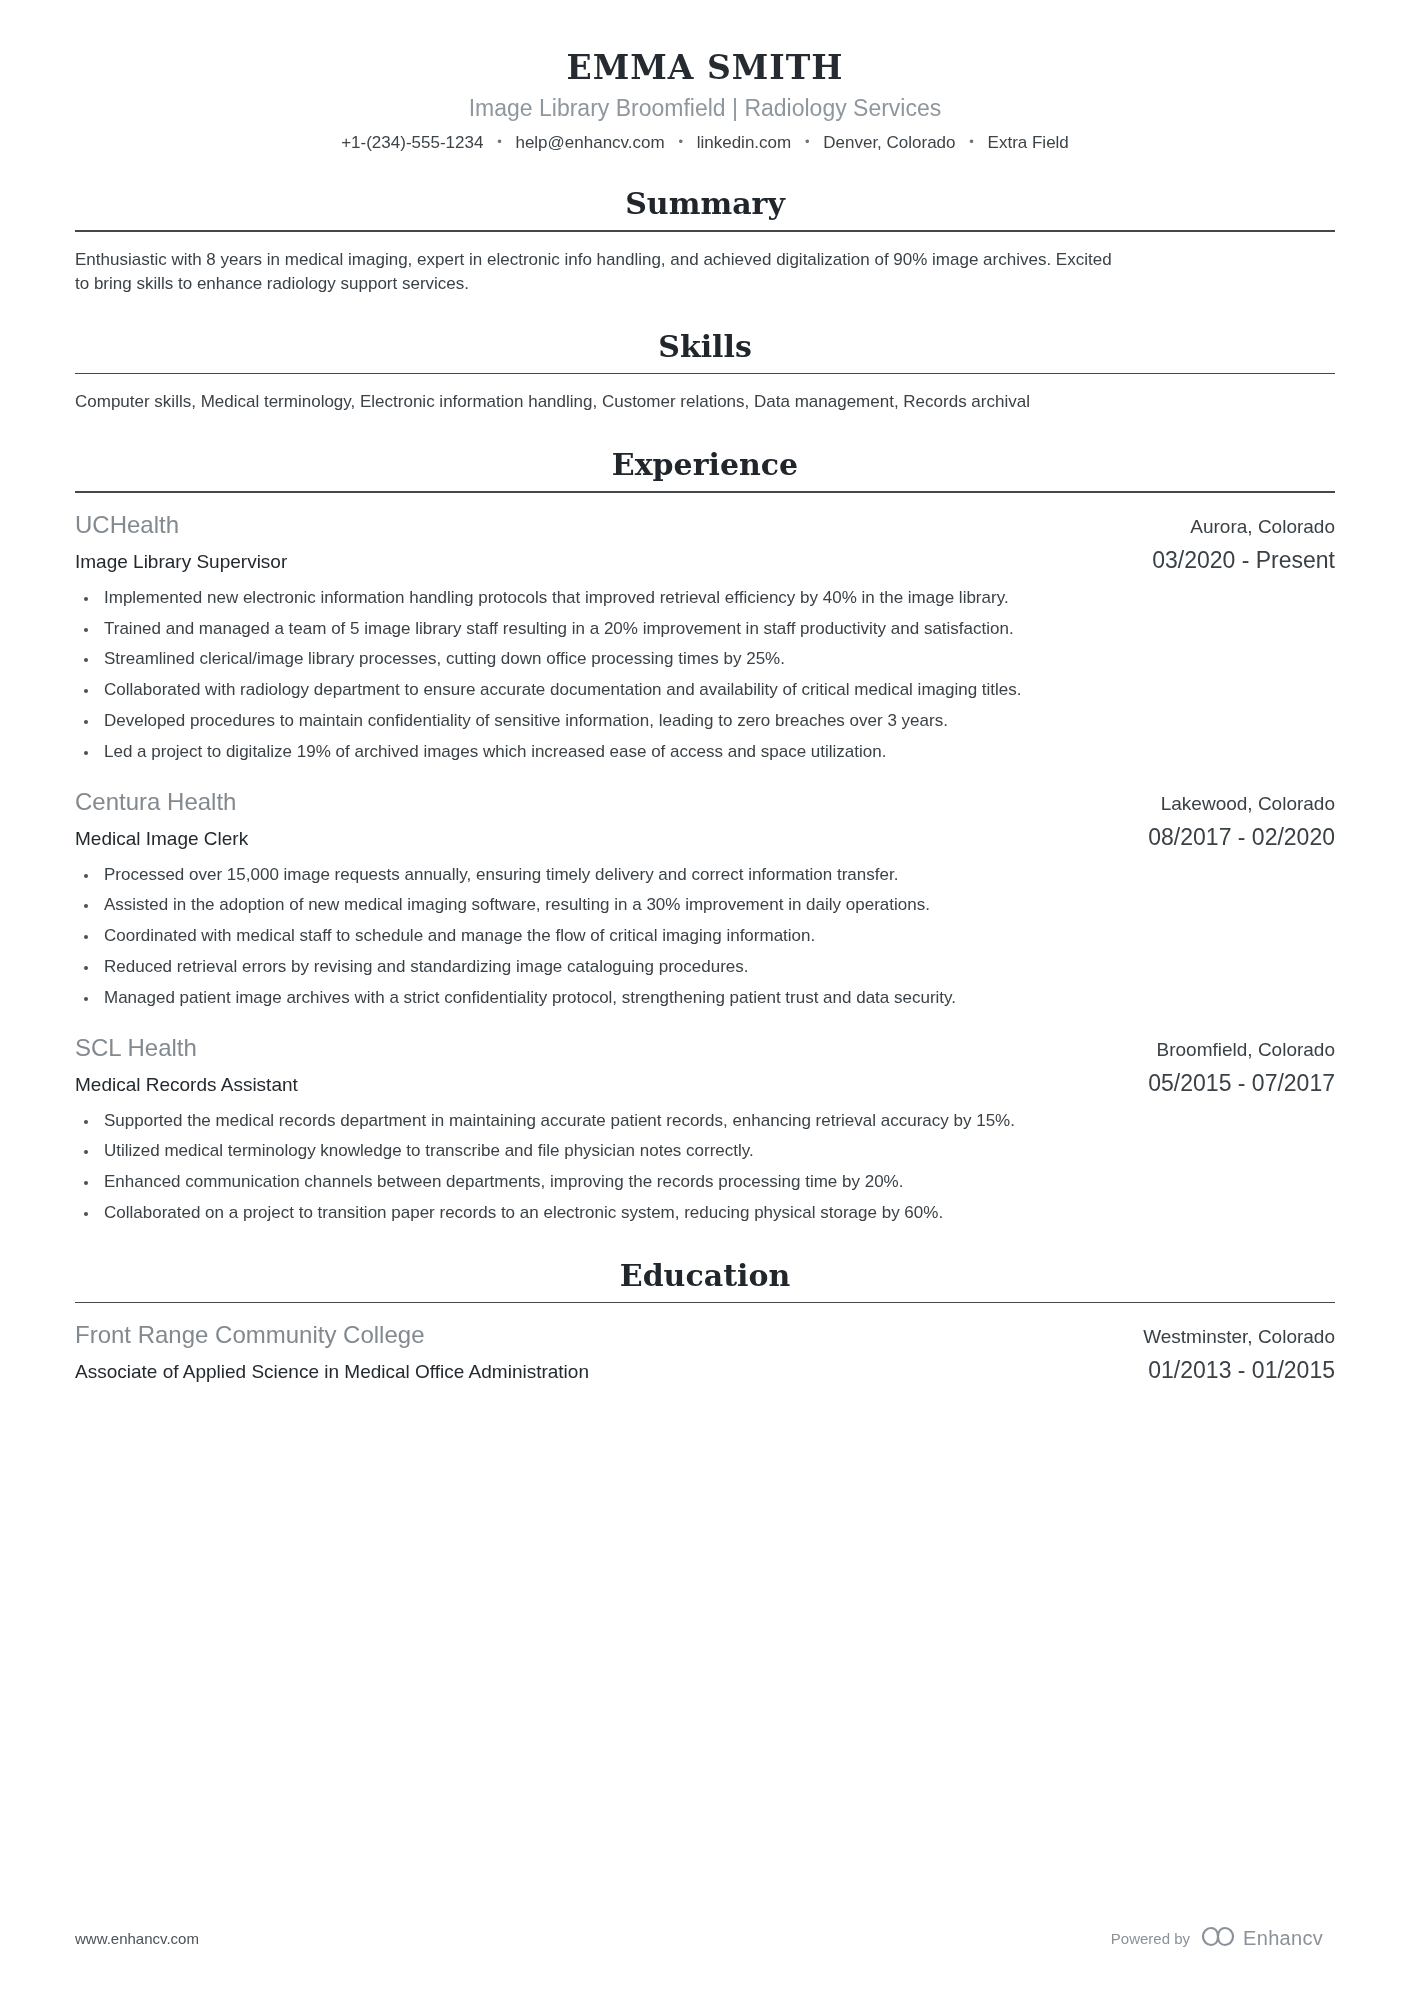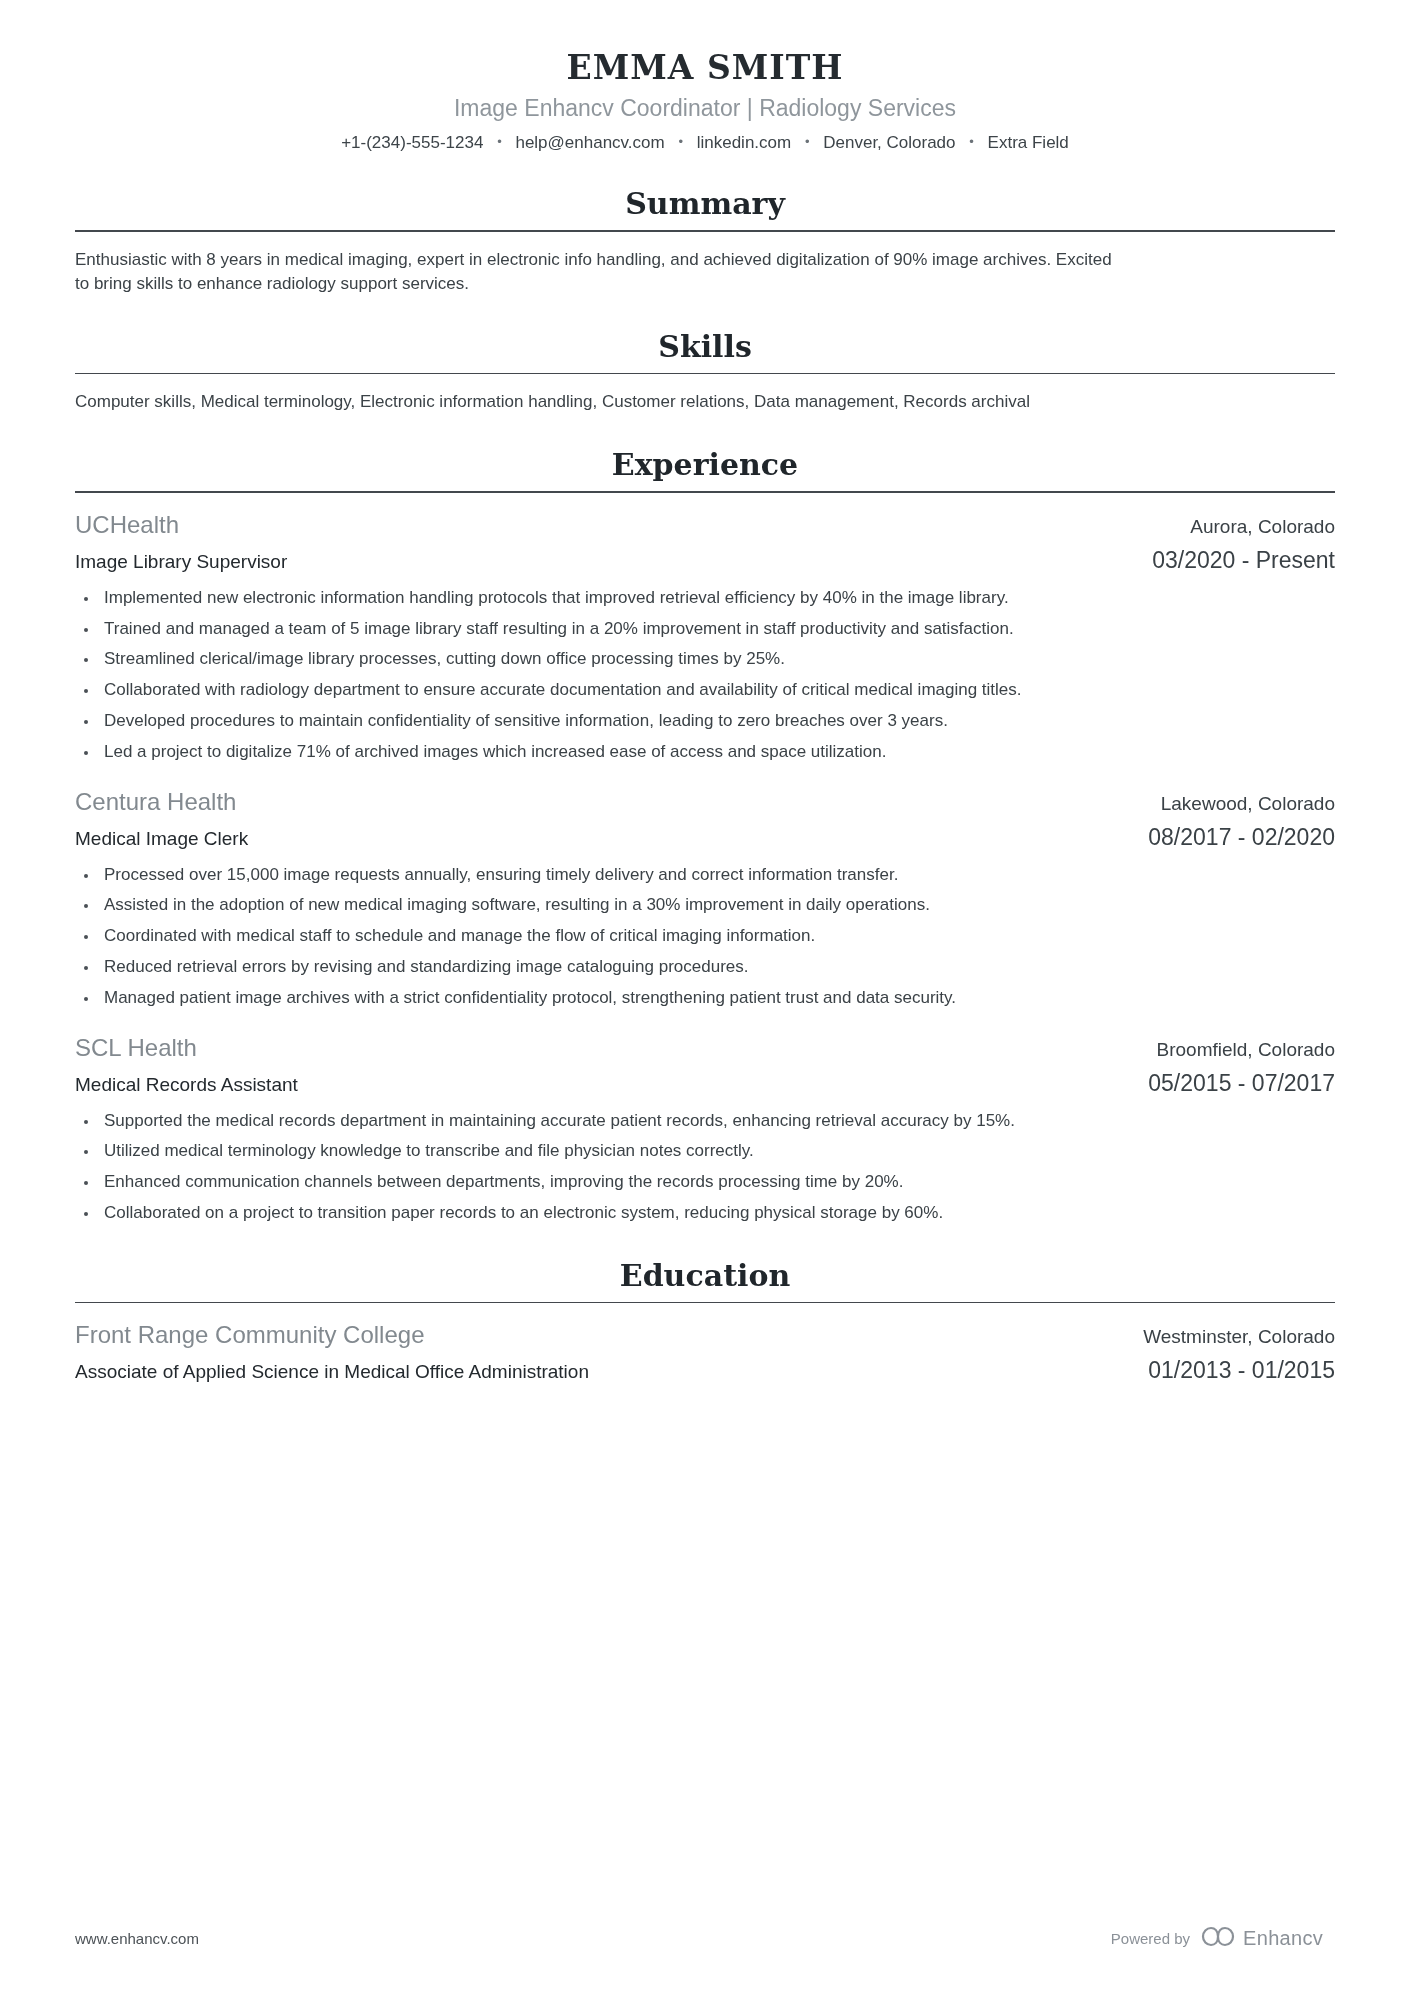--- a/index.html
+++ b/index.html
@@ -139,21 +139,21 @@
     margin-left: 8px;
   }
 </style>
 </head>
 <body>
 
 <div class="page">
 
   <header class="resume-header">
     <h1 class="person-name">EMMA SMITH</h1>
-    <div class="person-title">Image Enhancv Coordinator | Radiology Services</div>
+    <div class="person-title">Image Library Broomfield | Radiology Services</div>
     <div class="contact-row">
       <span class="contact-item">+1-(234)-555-1234</span>
       <span class="contact-sep">•</span>
       <span class="contact-item">help@enhancv.com</span>
       <span class="contact-sep">•</span>
       <span class="contact-item">linkedin.com</span>
       <span class="contact-sep">•</span>
       <span class="contact-item">Denver, Colorado</span>
       <span class="contact-sep">•</span>
       <span class="contact-item">Extra Field</span>
@@ -189,21 +189,21 @@
         <div class="entry-row">
           <div class="entry-role">Image Library Supervisor</div>
           <div class="entry-dates">03/2020 - Present</div>
         </div>
         <ul class="bullets">
           <li>Implemented new electronic information handling protocols that improved retrieval efficiency by 40% in the image library.</li>
           <li>Trained and managed a team of 5 image library staff resulting in a 20% improvement in staff productivity and satisfaction.</li>
           <li>Streamlined clerical/image library processes, cutting down office processing times by 25%.</li>
           <li>Collaborated with radiology department to ensure accurate documentation and availability of critical medical imaging titles.</li>
           <li>Developed procedures to maintain confidentiality of sensitive information, leading to zero breaches over 3 years.</li>
-          <li>Led a project to digitalize 71% of archived images which increased ease of access and space utilization.</li>
+          <li>Led a project to digitalize 19% of archived images which increased ease of access and space utilization.</li>
         </ul>
       </article>
 
       <article class="entry">
         <div class="entry-row">
           <div class="entry-company">Centura Health</div>
           <div class="entry-location">Lakewood, Colorado</div>
         </div>
         <div class="entry-row">
           <div class="entry-role">Medical Image Clerk</div>

